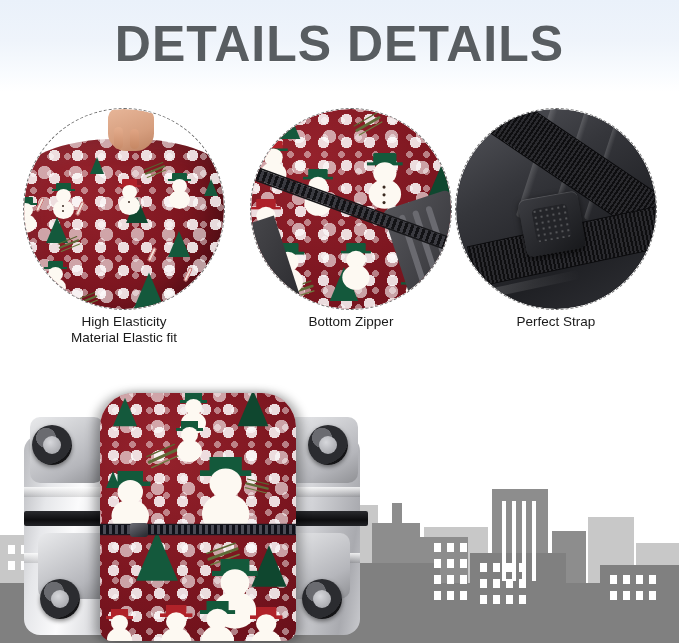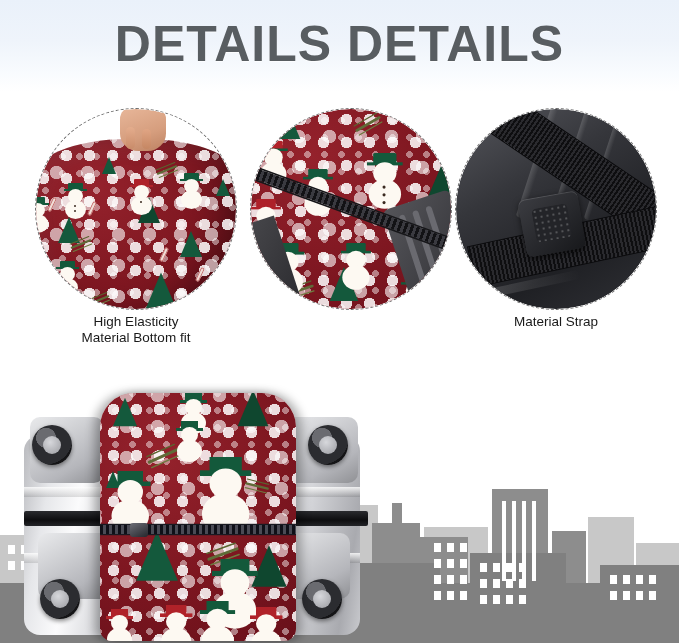--- a/index.html
+++ b/index.html
@@ -21,21 +21,21 @@
     font-size:50px;font-weight:bold;letter-spacing:1px;
     color:#585d61;
     line-height:56px;
     text-shadow:0 1px 0 rgba(255,255,255,.7);
   }
   
   #detail-row{
     position:absolute;left:0;top:108px;width:679px;height:250px;
   }
   .detail-cell{position:absolute;top:0;width:212px;height:250px;}
-  #cell-1{left:30px;}
+  #cell-1{left:18px;}
   #cell-2{left:245px;}
   #cell-3{left:450px;}
   .circle-wrap{
     position:absolute;left:50%;top:0;transform:translateX(-50%);
     width:200px;height:200px;border-radius:50%;
     border:1.5px dashed #6d6d6d;
     overflow:hidden;
     background:#fff;
   }
   .circle-inner{position:absolute;left:0;top:0;width:100%;height:100%;overflow:hidden;border-radius:50%;}
@@ -232,21 +232,21 @@
             <div class="hat"></div>
               <div class="head"></div>
               <div class="body"></div>
           </div>
         </div>
         <div id="hand"></div>
       </div>
     </div>
     <div class="caption">
       <div>High Elasticity</div>
-      <div>Material Bottom fit</div>
+      <div>Material Elastic fit</div>
     </div>
   </div>
 
   <div class="detail-cell" id="cell-2">
     <div class="circle-wrap">
       <div class="circle-inner">
         <div class="fabric" id="zip-fabric">
           <div class="snow-dots"></div>
           <div class="tree" style="left:34px;top:6px;transform:scale(1.3);"></div>
           <div class="tree dk" style="left:190px;top:66px;transform:scale(1.4);"></div>
@@ -297,39 +297,42 @@
           <div class="snowman" style="left:160px;top:172px;transform:scale(1.2);">
             <div class="hat" style="background:#b02229;"></div>
               <div class="head"></div>
               <div class="body"></div>
           </div>
         </div>
         <div id="zip-shell-l"></div>
         <div id="zip-shell-r"></div>
         <div id="zip-line"></div>
       </div>
+    </div>
+    <div class="caption">
+      <div>Bottom Zipper</div>
     </div>
   </div>
 
   <div class="detail-cell" id="cell-3">
     <div class="circle-wrap">
       <div class="circle-inner">
         <div id="shell-bg"></div>
         <div class="rib" style="left:78px;top:-8px;width:12px;height:120px;transform:rotate(18deg);"></div>
         <div class="rib" style="left:112px;top:-10px;width:10px;height:130px;transform:rotate(18deg);"></div>
         <div class="rib" style="left:146px;top:-6px;width:9px;height:120px;transform:rotate(18deg);"></div>
         <div class="rib" style="left:34px;top:120px;width:150px;height:10px;transform:rotate(-12deg);"></div>
         <div class="rib" style="left:28px;top:164px;width:160px;height:9px;transform:rotate(-12deg);"></div>
         <div id="strap-v"></div>
         <div id="strap-h"></div>
         <div id="buckle"></div>
       </div>
     </div>
     <div class="caption">
-      <div>Material Strap</div>
+      <div>Perfect Strap</div>
     </div>
   </div>
 </div>
 
 <div id="scene">
 
   <svg id="skyline" viewBox="0 0 679 200" preserveAspectRatio="none">
     <g fill="#c8c8c8">
       <rect x="0" y="92" width="34" height="108"></rect>
       <rect x="118" y="60" width="44" height="140"></rect>

